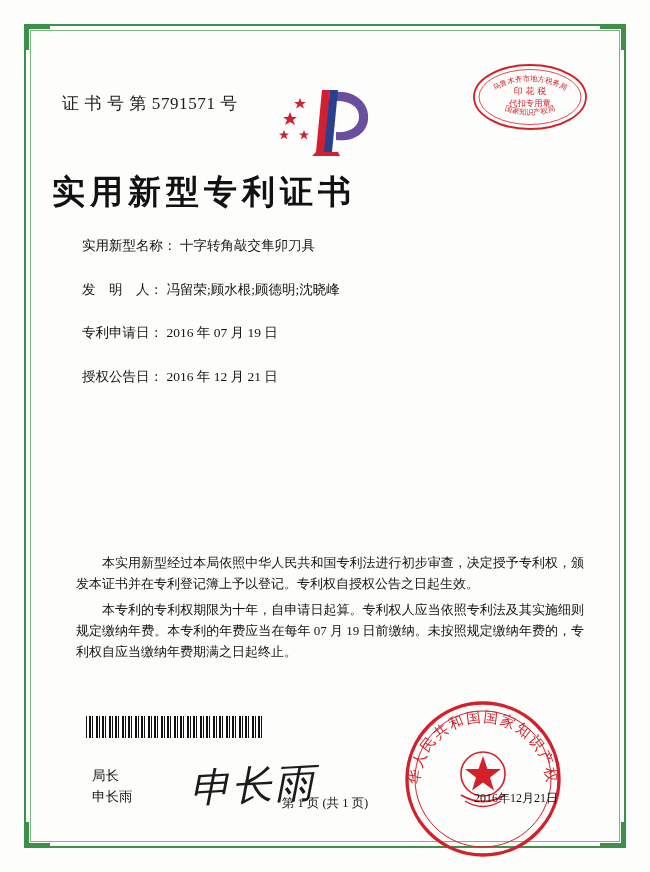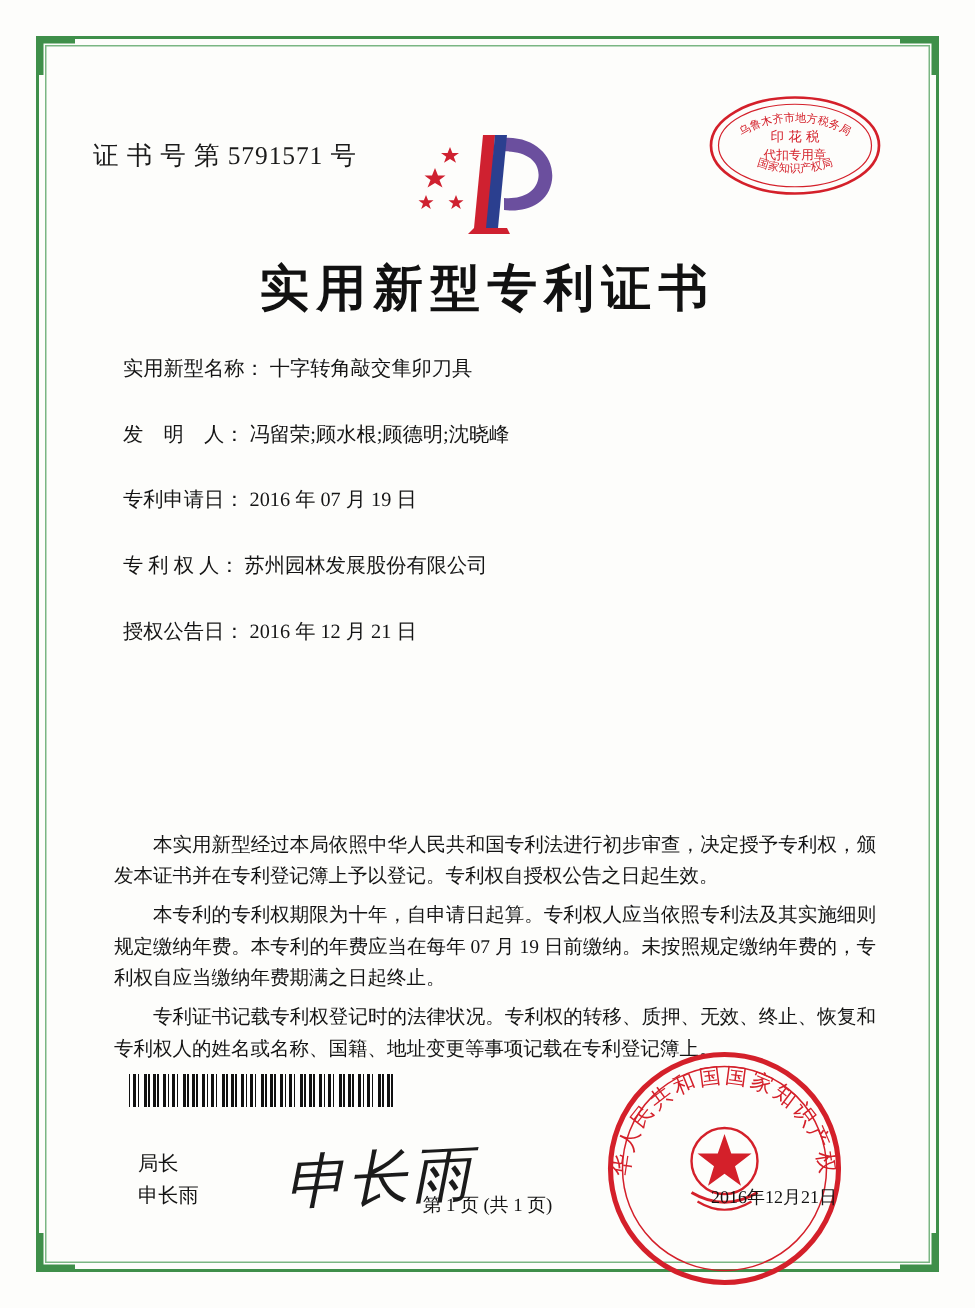--- a/index.html
+++ b/index.html
@@ -86,21 +86,21 @@
     width: 130px;
     height: 76px;
   }
   .logo svg { display: block; }
 
   .title {
     position: absolute;
     left: 0;
     right: 0;
     top: 118px;
-    text-align: center;
+    text-align: left;
     font-size: 33px;
     font-weight: bold;
     letter-spacing: 5px;
     color: #111;
     font-family: "DejaVu Serif", "Liberation Serif", serif;
   }
 
   .fields {
     position: absolute;
     left: 30px;
@@ -257,33 +257,28 @@
       </div>
       <div class="field">
         <span class="lbl">发　明　人：</span>
         <span class="val">冯留荣;顾水根;顾德明;沈晓峰</span>
       </div>
       <div class="field">
         <span class="lbl">专利申请日：</span>
         <span class="val">2016 年 07 月 19 日</span>
       </div>
       <div class="field">
-        <span class="lbl">专 利 权 人：</span>
-        <span class="val">苏州园林发展股份有限公司</span>
-      </div>
-      <div class="field">
         <span class="lbl">授权公告日：</span>
         <span class="val">2016 年 12 月 21 日</span>
       </div>
     </div>
 
     <div class="paras">
       <p>本实用新型经过本局依照中华人民共和国专利法进行初步审查，决定授予专利权，颁发本证书并在专利登记簿上予以登记。专利权自授权公告之日起生效。</p>
       <p>本专利的专利权期限为十年，自申请日起算。专利权人应当依照专利法及其实施细则规定缴纳年费。本专利的年费应当在每年 07 月 19 日前缴纳。未按照规定缴纳年费的，专利权自应当缴纳年费期满之日起终止。</p>
-      <p>专利证书记载专利权登记时的法律状况。专利权的转移、质押、无效、终止、恢复和专利权人的姓名或名称、国籍、地址变更等事项记载在专利登记簿上。</p>
     </div>
 
     <div class="barcode"></div>
 
     <div class="sign-block">
       <div>局长</div>
       <div>申长雨</div>
     </div>
 
     <div class="signature">申长雨</div>

